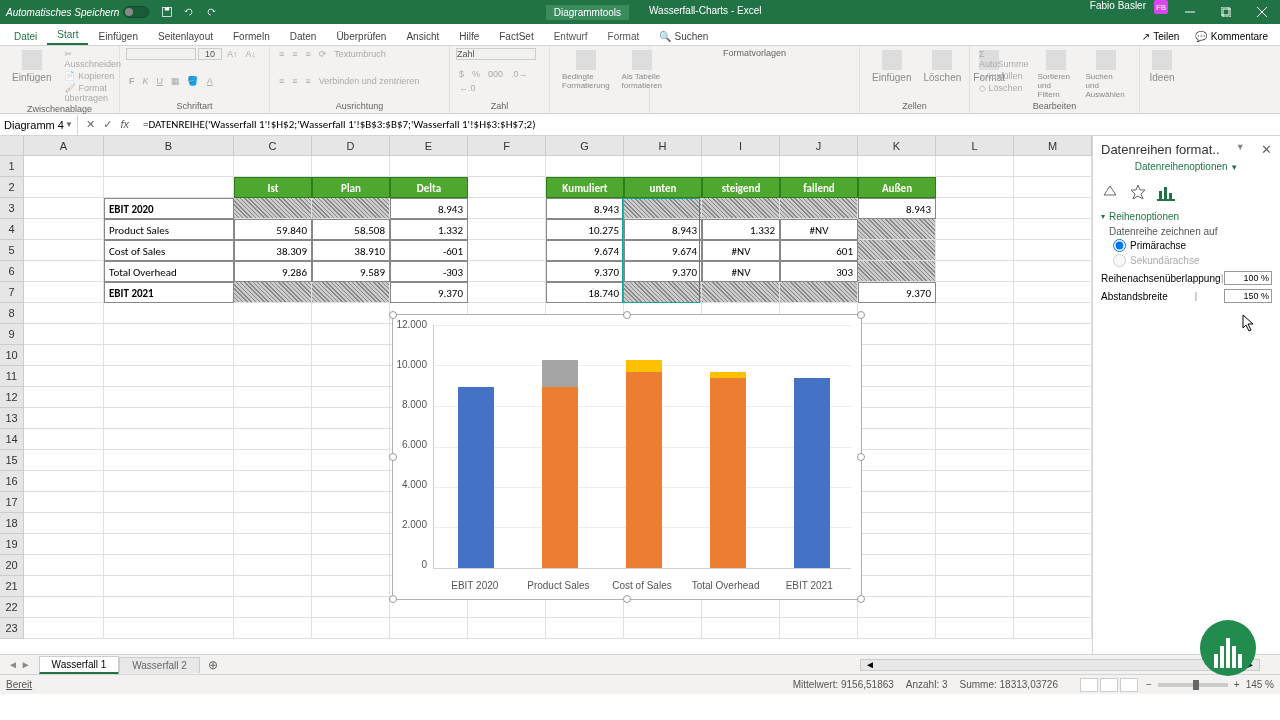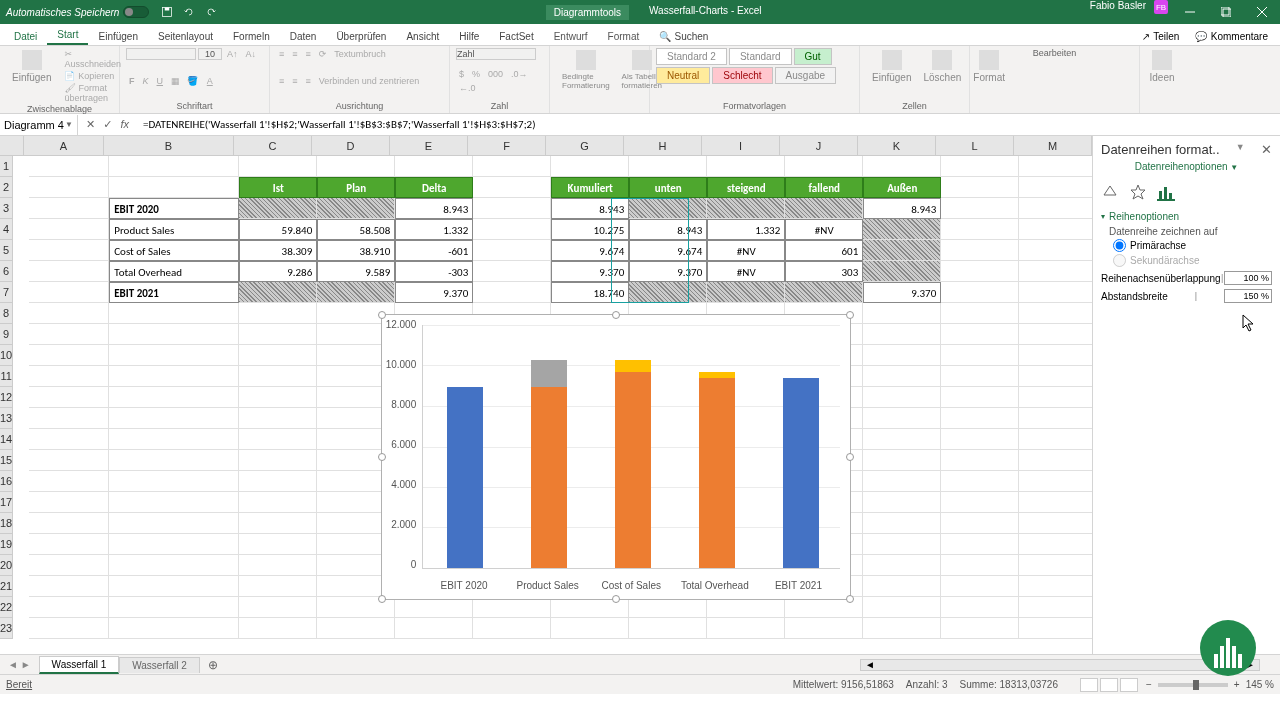--- a/index.html
+++ b/index.html
@@ -49,21 +49,21 @@
 
 .sheet-area { position: relative; display: flex; height: 518px; }
 .grid-wrap { width: 1092px; position: relative; overflow: hidden; }
 .col-headers { display:flex; height: 20px; background: #e6e6e6; border-bottom: 1px solid #ccc; font-size: 11px; }
 .corner { width: 24px; border-right: 1px solid #ccc; background:#e6e6e6; }
 .col-h { border-right: 1px solid #ccc; text-align:center; line-height: 20px; color:#333; }
 .rows-wrap { display:flex; }
 .row-headers { width: 24px; background:#e6e6e6; }
 .row-h { height: 21px; border-bottom: 1px solid #ccc; border-right:1px solid #ccc; text-align:center; font-size: 11px; line-height:21px; color:#333; }
 .cells { position: relative; flex:1; }
-.cell-row { display:flex; height: 21px; padding-left: 16px; }
+.cell-row { display:flex; height: 21px; }
 .cell { border-right: 1px solid #e0e0e0; border-bottom: 1px solid #e0e0e0; padding: 0 4px; font-size: 11px; line-height: 21px; text-align: right; overflow:hidden; white-space:nowrap; font-family: Calibri, Arial, sans-serif; }
 .cell.left { text-align: left; }
 .cell.header-green { background: #4ea72e; color: #fff; font-weight: 600; text-align:center; border: 1px solid #2e7d1a; }
 .cell.hatched { background: repeating-linear-gradient(45deg, #888 0, #888 1px, #ccc 1px, #ccc 3px); }
 .cell.bold { font-weight: 600; }
 .sel-chart { position:absolute; border: 1px solid #18a0a0; }
 
 
 .chart-obj { position: absolute; left: 368px; top: 158px; width: 470px; height: 286px; background: #fff; border: 1px solid #b0b0b0; }
 .chart-handle { position: absolute; width: 8px; height: 8px; background: #fff; border: 1px solid #999; border-radius: 50%; }
@@ -255,52 +255,55 @@
           <div class="ico"></div>
           <span style="font-size:8px">Bedingte Formatierung</span>
         </div>
       <div class="ribbon-big">
           <div class="ico"></div>
           <span style="font-size:8px">Als Tabelle formatieren</span>
         </div>
     </div>
   </div>
   <div class="ribbon-group" style="width:210px">
-    <div>
-      <div class="style-row">
-        <div class="style-box">Standard 2</div>
-        <div class="style-box">Standard</div>
-        <div class="style-box" style="background:#c6efce;color:#006100">Gut</div>
-      </div>
-      <div class="style-row">
-        <div class="style-box" style="background:#ffeb9c;color:#9c5700">Neutral</div>
-        <div class="style-box" style="background:#ffc7ce;color:#9c0006">Schlecht</div>
-        <div class="style-box" style="background:#f2f2f2">Ausgabe</div>
-      </div>
-    </div>
     <div class="label">Formatvorlagen</div>
   </div>
   <div class="ribbon-group" style="width:110px">
     <div style="display:flex;">
       <div class="ribbon-big">
           <div class="ico"></div>
           <span>Einfügen</span>
         </div>
       <div class="ribbon-big">
           <div class="ico"></div>
           <span>Löschen</span>
         </div>
       <div class="ribbon-big">
           <div class="ico"></div>
           <span>Format</span>
         </div>
     </div>
     <div class="label">Zellen</div>
   </div>
   <div class="ribbon-group" style="width:170px">
+    <div style="display:flex;">
+      <div style="font-size:9px;">
+        <div class="ribbon-btn">Σ <span>AutoSumme</span></div>
+        <div class="ribbon-btn">↓ <span>Ausfüllen</span></div>
+        <div class="ribbon-btn">◇ <span>Löschen</span></div>
+      </div>
+      <div class="ribbon-big">
+          <div class="ico"></div>
+          <span style="font-size:8px">Sortieren und Filtern</span>
+        </div>
+      <div class="ribbon-big">
+          <div class="ico"></div>
+          <span style="font-size:8px">Suchen und Auswählen</span>
+        </div>
+    </div>
     <div class="label">Bearbeiten</div>
   </div>
   <div class="ribbon-group" style="width:44px;border-right:none">
     <div class="ribbon-big">
         <div class="ico"></div>
         <span>Ideen</span>
       </div>
   </div>
 </div>
 

